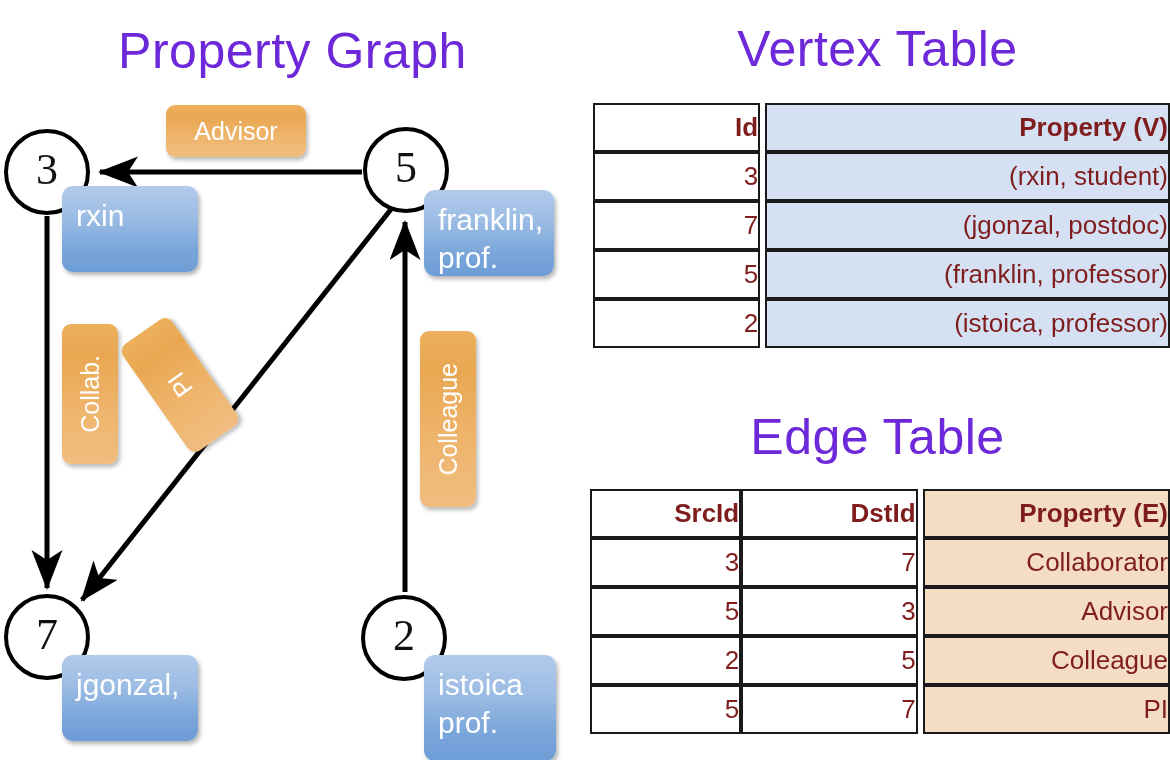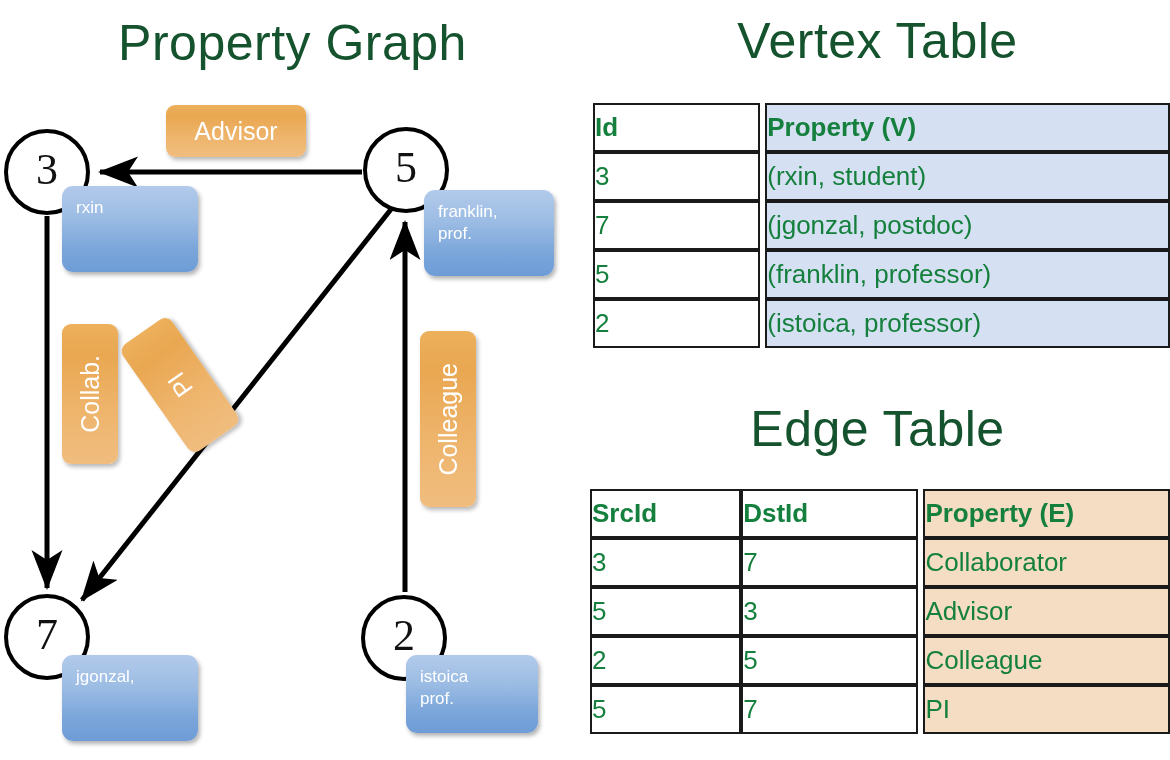--- a/index.html
+++ b/index.html
@@ -16,23 +16,24 @@
     color: #000;
   }
 
   
   .title {
     position: absolute;
     font-family: "Liberation Sans", sans-serif;
     font-weight: 300;
     font-size: 50px;
     letter-spacing: 0.5px;
-    color: #14532d;
+    color: #6d28d9;
     white-space: nowrap;
     text-align: center;
+    margin-top: 8px;
   }
   #title-property-graph { left: 0px;   top: 14px;  width: 585px; }
   #title-vertex-table   { left: 585px; top: 12px;  width: 585px; }
   #title-edge-table     { left: 585px; top: 400px; width: 585px; }
 
   
   #graph-panel {
     position: absolute;
     left: 0; top: 0;
     width: 585px; height: 760px;
@@ -70,29 +71,29 @@
   
   .vbox {
     position: absolute;
     box-sizing: border-box;
     border-radius: 11px;
     background: linear-gradient(to bottom, #b2caea 0%, #9dbde4 35%, #79a5da 75%, #6e9cd6 100%);
     box-shadow: 2px 3px 4px rgba(0,0,0,0.30);
     color: #ffffff;
     font-family: "Liberation Sans", sans-serif;
     font-weight: 300;
-    font-size: 17px;
+    font-size: 30px;
     line-height: 1.28;
     padding: 11px 0 16px 14px;
     z-index: 8;
   }
   #vbox-3 { left: 62px;  top: 186px; width: 136px; height: 86px; }
   #vbox-5 { left: 424px; top: 190px; width: 130px; height: 86px; }
   #vbox-7 { left: 62px;  top: 655px; width: 136px; height: 86px; }
-  #vbox-2 { left: 406px; top: 655px; width: 132px; height: 78px; }
+  #vbox-2 { left: 424px; top: 655px; width: 132px; height: 106px; }
 
   
   .ebox {
     position: absolute;
     box-sizing: border-box;
     border-radius: 9px;
     background: linear-gradient(to bottom, #edb05c 0%, #e9a751 22%, #eeb46b 60%, #f0bd7f 100%);
     box-shadow: 2px 3px 4px rgba(0,0,0,0.28);
     color: #ffffff;
     font-family: "Liberation Sans", sans-serif;
@@ -125,24 +126,24 @@
   
   .tbl {
     position: absolute;
     border-collapse: separate;
     border-spacing: 0;
     font-family: "Liberation Sans", sans-serif;
     font-weight: 300;
   }
   .tbl td, .tbl th {
     border: 2px solid #1a1a1a;
-    text-align: left;
+    text-align: right;
     font-weight: 300;
     font-size: 26px;
-    color: #15803d;
+    color: #7f1d1d;
     padding: 0;
     height: 45px;
     background: #ffffff;
   }
   .tbl th { font-weight: 700; font-size: 26px; }
 
   
   #vertex-table { left: 593px; top: 103px; }
   #vertex-table .col-id  { width: 188px; }
   #vertex-table .col-prop{ width: 451px; background: #d5e0f2; }

